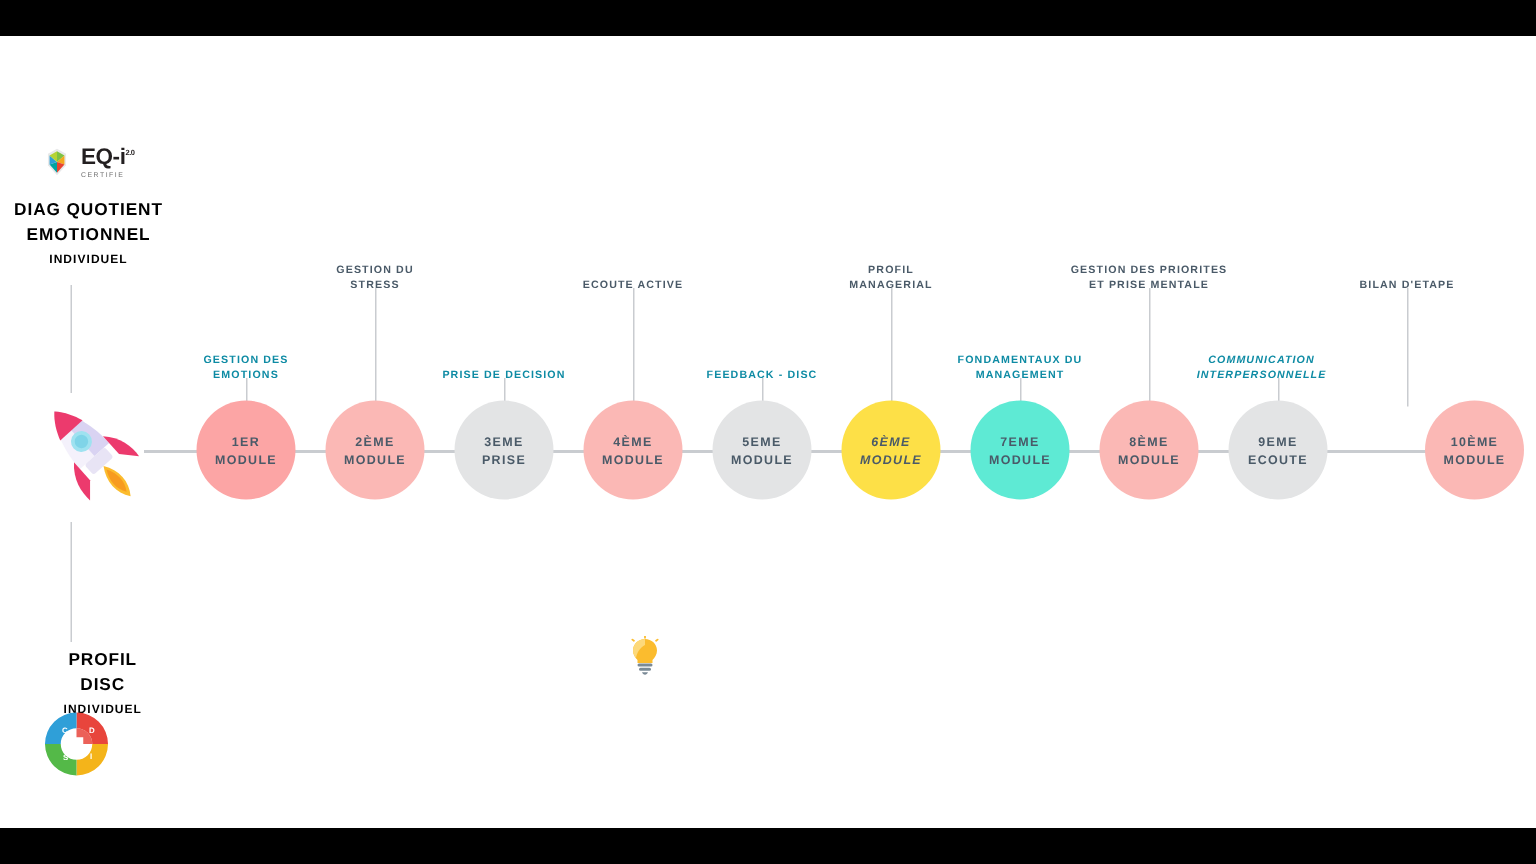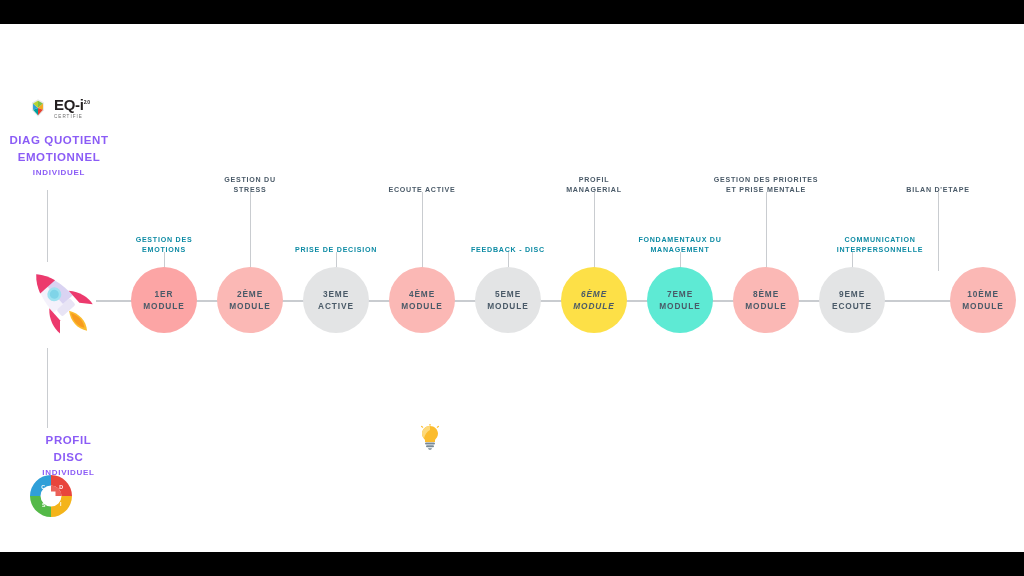--- a/index.html
+++ b/index.html
@@ -66,21 +66,21 @@
     white-space:pre-line;
   }
   .cap.teal  { color:#0e8ba4; }
   .cap.slate { color:#4a5a68; }
 
   
   .sideTitle {
     position:absolute;
     z-index:5;
     text-align:center;
-    color:#8b5cf6;
+    color:#000000;
     font-weight:700;
   }
   .sideTitle .l1 { font-size:11.5px; letter-spacing:.6px; line-height:1.5; }
   .sideTitle .l2 { font-size:8px; letter-spacing:.7px; line-height:1.6; }
 
   .badge {
     position:absolute;
     z-index:5;
     background:#fff;
     border-radius:2px;
@@ -189,21 +189,21 @@
       <div class="cap slate" style="width: 128px; left: 186px; top: 166px; display: flex; flex-direction: column; justify-content: flex-end; height: 30px;">GESTION DU
 STRESS</div>
       <div class="node" style="left: 217px; top: 267px; background: rgb(251, 184, 181);">
         <div class="nlab">2ÈME
 MODULE</div>
       </div>
       <div class="stem" style="left: 335.5px; top: 252px; height: 19px;"></div>
       <div class="cap teal" style="width: 128px; left: 272px; top: 226px; display: flex; flex-direction: column; justify-content: flex-end; height: 30px;">PRISE DE DECISION</div>
       <div class="node" style="left: 303px; top: 267px; background: rgb(227, 228, 229);">
         <div class="nlab">3EME
-ACTIVE</div>
+PRISE</div>
       </div>
       <div class="stem" style="left: 421.5px; top: 192px; height: 79px;"></div>
       <div class="cap slate" style="width: 128px; left: 358px; top: 166px; display: flex; flex-direction: column; justify-content: flex-end; height: 30px;">ECOUTE ACTIVE</div>
       <div class="node" style="left: 389px; top: 267px; background: rgb(251, 184, 181);">
         <div class="nlab">4ÈME
 MODULE</div>
       </div>
       <div class="stem" style="left: 507.5px; top: 252px; height: 19px;"></div>
       <div class="cap teal" style="width: 128px; left: 444px; top: 226px; display: flex; flex-direction: column; justify-content: flex-end; height: 30px;">FEEDBACK - DISC</div>
       <div class="node" style="left: 475px; top: 267px; background: rgb(227, 228, 229);">
@@ -225,21 +225,21 @@
 MODULE</div>
       </div>
       <div class="stem" style="left: 765.5px; top: 192px; height: 79px;"></div>
       <div class="cap slate" style="width: 128px; left: 702px; top: 166px; display: flex; flex-direction: column; justify-content: flex-end; height: 30px;">GESTION DES PRIORITES
 ET PRISE MENTALE</div>
       <div class="node" style="left: 733px; top: 267px; background: rgb(251, 184, 181);">
         <div class="nlab">8ÈME
 MODULE</div>
       </div>
       <div class="stem" style="left: 851.5px; top: 252px; height: 19px;"></div>
-      <div class="cap teal" style="width: 128px; left: 816px; top: 226px; display: flex; flex-direction: column; justify-content: flex-end; height: 30px;">COMMUNICATION
+      <div class="cap teal" style="width: 128px; left: 777px; top: 226px; display: flex; flex-direction: column; justify-content: flex-end; height: 30px; font-style: italic;">COMMUNICATION
 INTERPERSONNELLE</div>
       <div class="node" style="left: 819px; top: 267px; background: rgb(227, 228, 229);">
         <div class="nlab">9EME
 ECOUTE</div>
       </div>
       <div class="stem" style="left: 937.5px; top: 192px; height: 79px;"></div>
       <div class="cap slate" style="width: 128px; left: 874px; top: 166px; display: flex; flex-direction: column; justify-content: flex-end; height: 30px;">BILAN D'ETAPE</div>
       <div class="node" style="left: 950px; top: 267px; background: rgb(251, 184, 181);">
         <div class="nlab">10ÈME
 MODULE</div>

